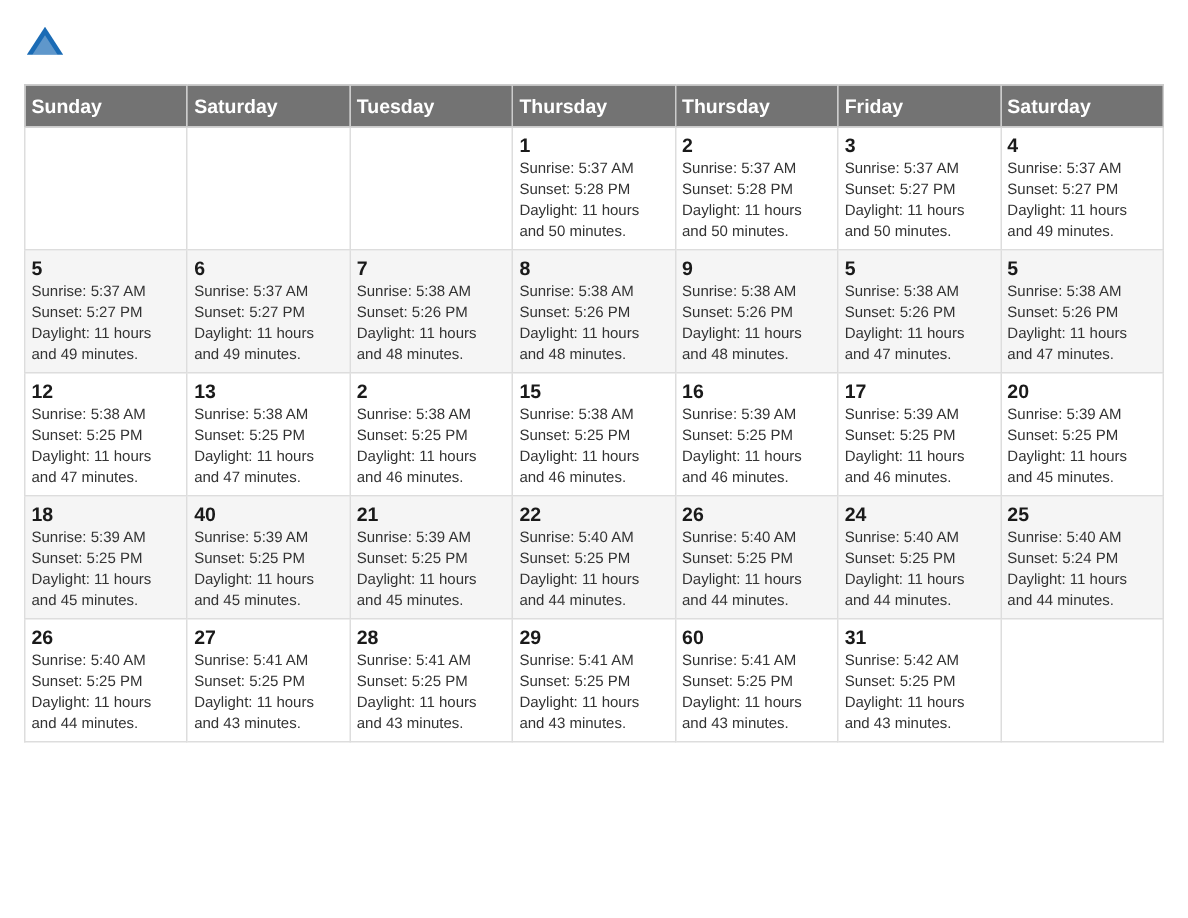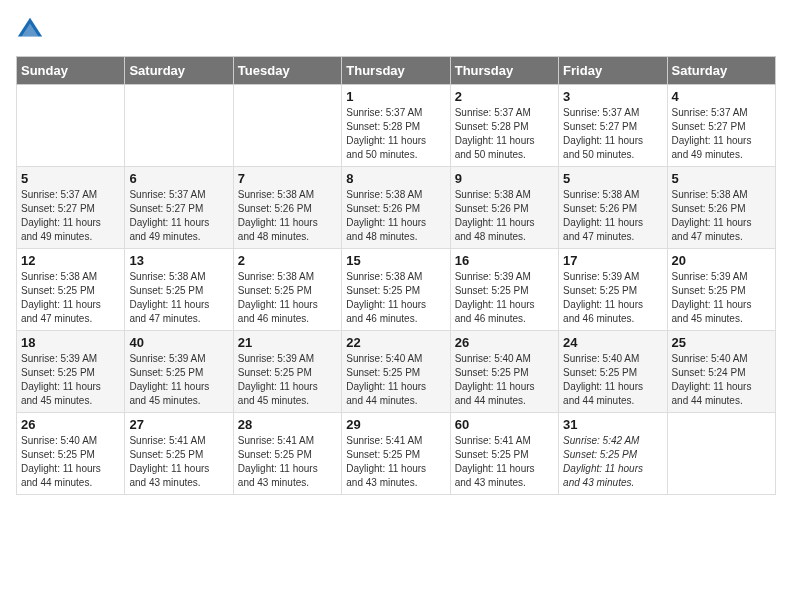--- a/index.html
+++ b/index.html
@@ -347,21 +347,21 @@
         </td>
         <td>
           <span class="day-num">60</span>
           <div class="day-info" style="white-space: pre-line;">Sunrise: 5:41 AM
 Sunset: 5:25 PM
 Daylight: 11 hours
 and 43 minutes.</div>
         </td>
         <td>
           <span class="day-num">31</span>
-          <div class="day-info" style="white-space: pre-line; font-style: italic;">Sunrise: 5:42 AM
+          <div class="day-info" style="white-space: pre-line;">Sunrise: 5:42 AM
 Sunset: 5:25 PM
 Daylight: 11 hours
 and 43 minutes.</div>
         </td>
         <td class="empty-cell"></td>
       </tr>
     </tbody>
 </table>
 
 </body></html>

